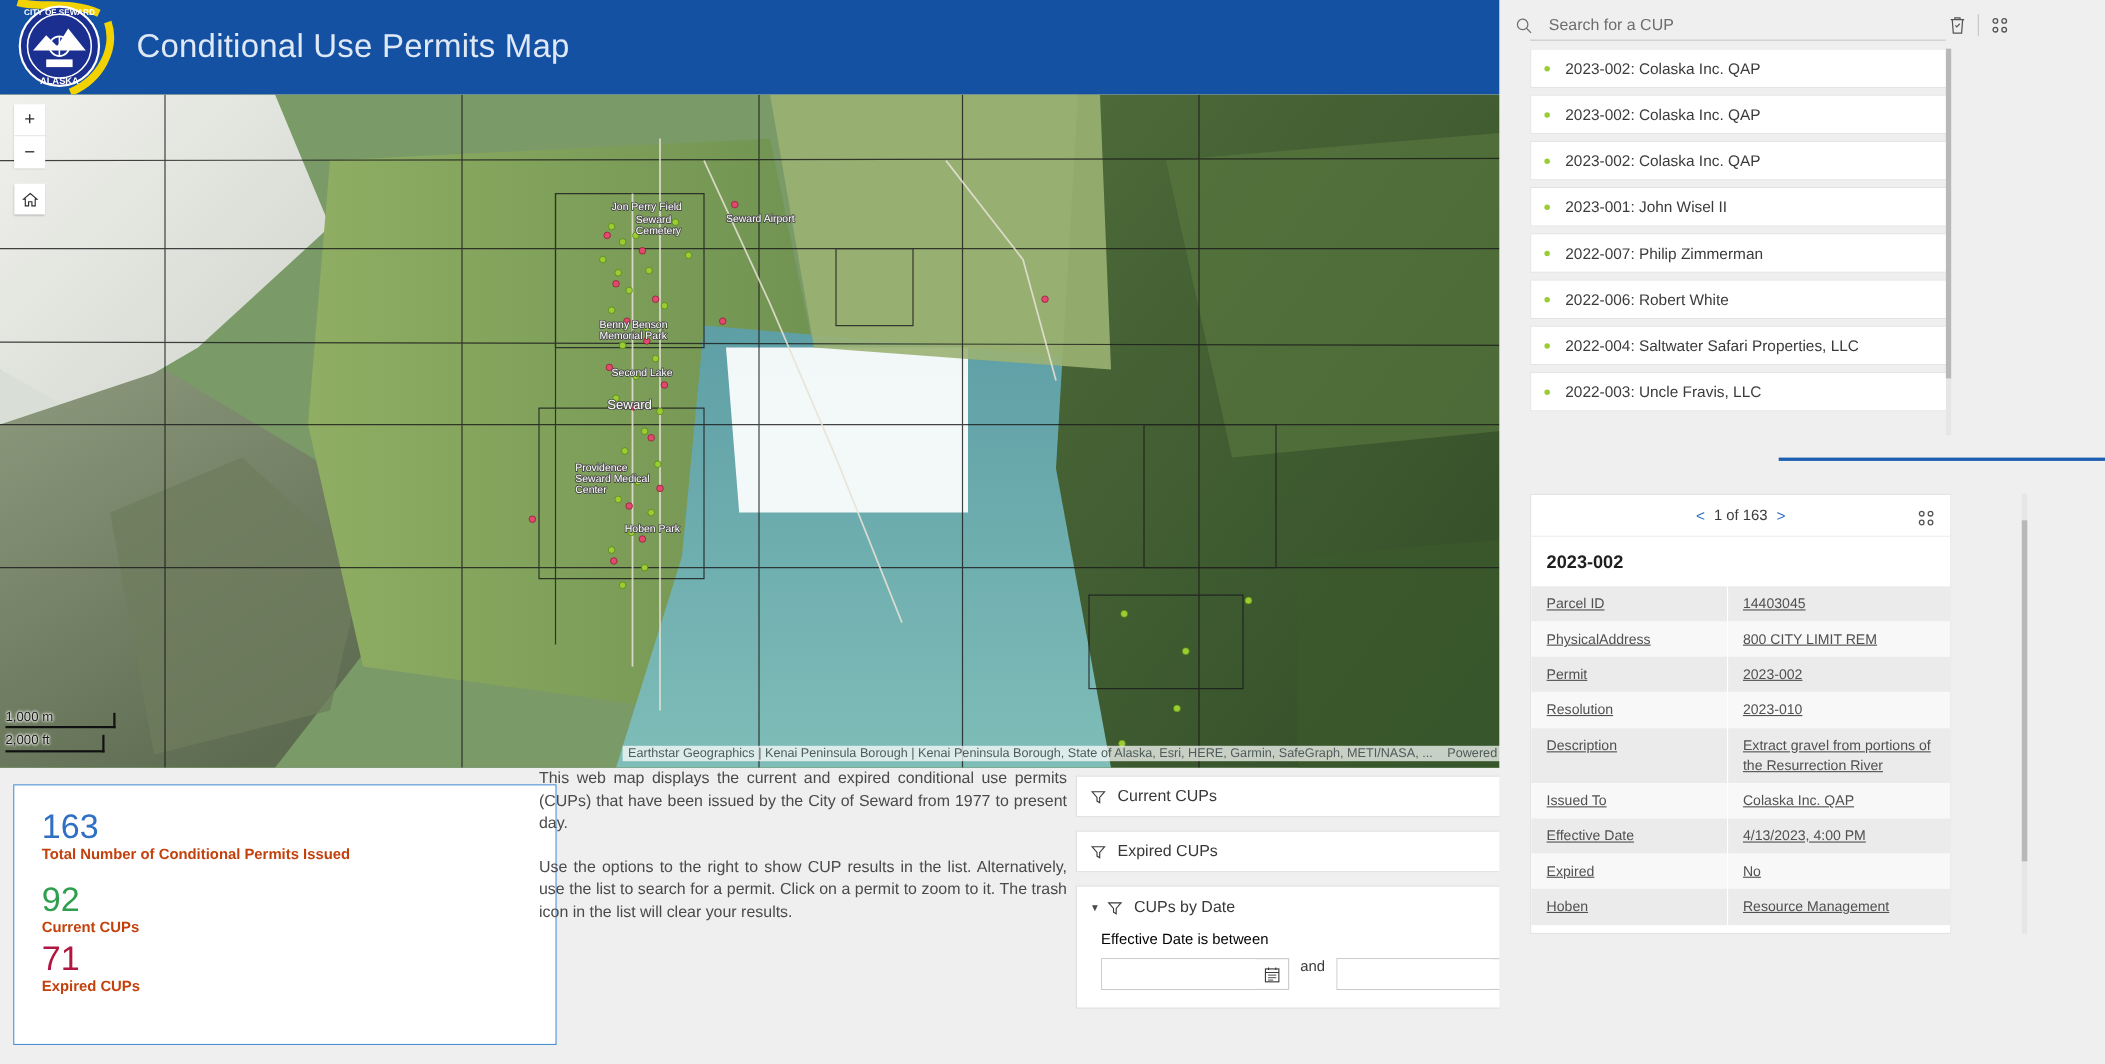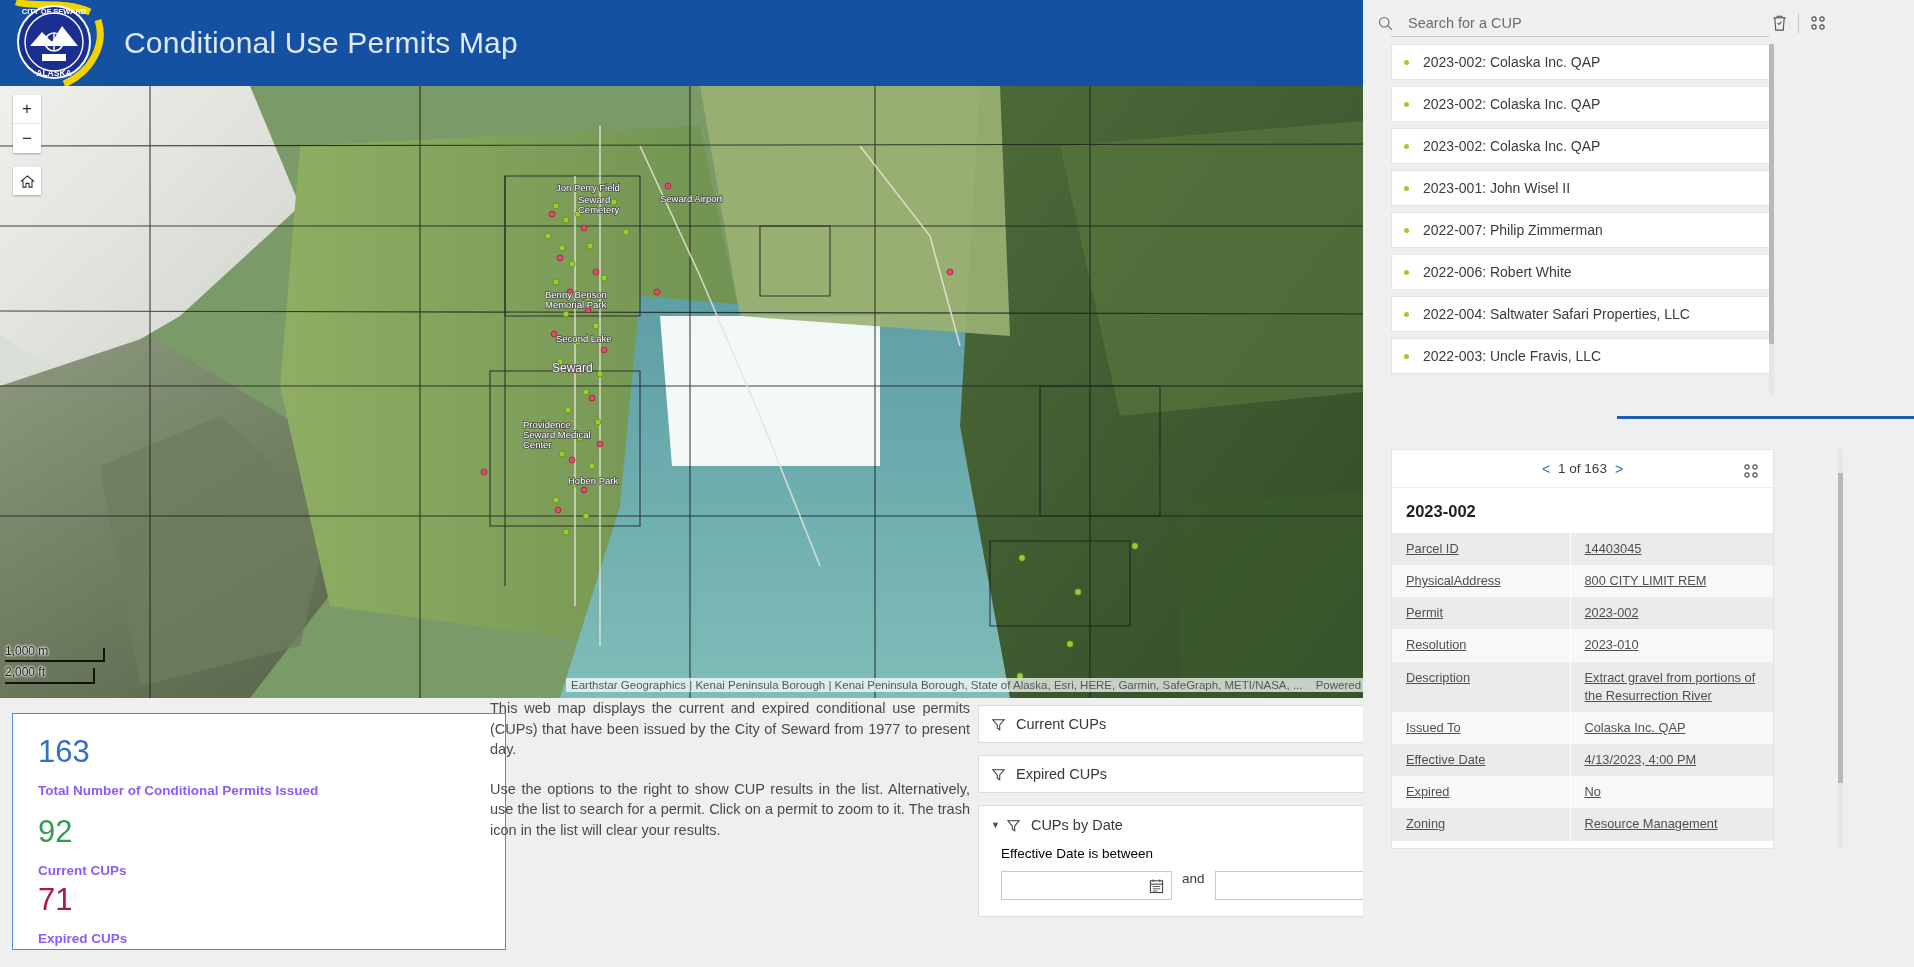--- a/index.html
+++ b/index.html
@@ -79,21 +79,21 @@
   
   .stats-card {
     position:absolute; left:12px; top:713px; width:494px; height:237px;
     background:#fff; border:1.6px solid #4a8fd4;
   }
   .stat-big { font-size:31px; line-height:1; font-weight:400; margin-left:25px; }
   .stat-num-total { color:#2f6fc4; padding-top:22px; }
   .stat-num-current { color:#2f9e4f; }
   .stat-num-expired { color:#b01842; }
   .stat-label {
-    font-size:13.5px; color:#8b5cf6; font-weight:bold; margin-left:25px; margin-top:16px;
+    font-size:13.5px; color:#c2410c; font-weight:bold; margin-left:25px; margin-top:2px;
   }
 
   
   .about {
     position:absolute; left:478px; top:698px; width:480px;
     font-size:14.5px; line-height:1.42; color:#4a4a4a;
     text-align: justify;
     margin-left: 12px;
   }
   .about p { margin:0 0 19px 0; }
@@ -622,21 +622,21 @@
         </tr>
         <tr>
           <td class="k">Effective Date</td>
           <td class="v">4/13/2023, 4:00 PM</td>
         </tr>
         <tr>
           <td class="k">Expired</td>
           <td class="v">No</td>
         </tr>
         <tr>
-          <td class="k">Zoning</td>
+          <td class="k">Hoben</td>
           <td class="v">Resource Management</td>
         </tr>
       </tbody>
         </table>
     </div>
     <div class="detail-scrollbar">
       <div class="thumb"></div>
     </div>
   </div>
 

